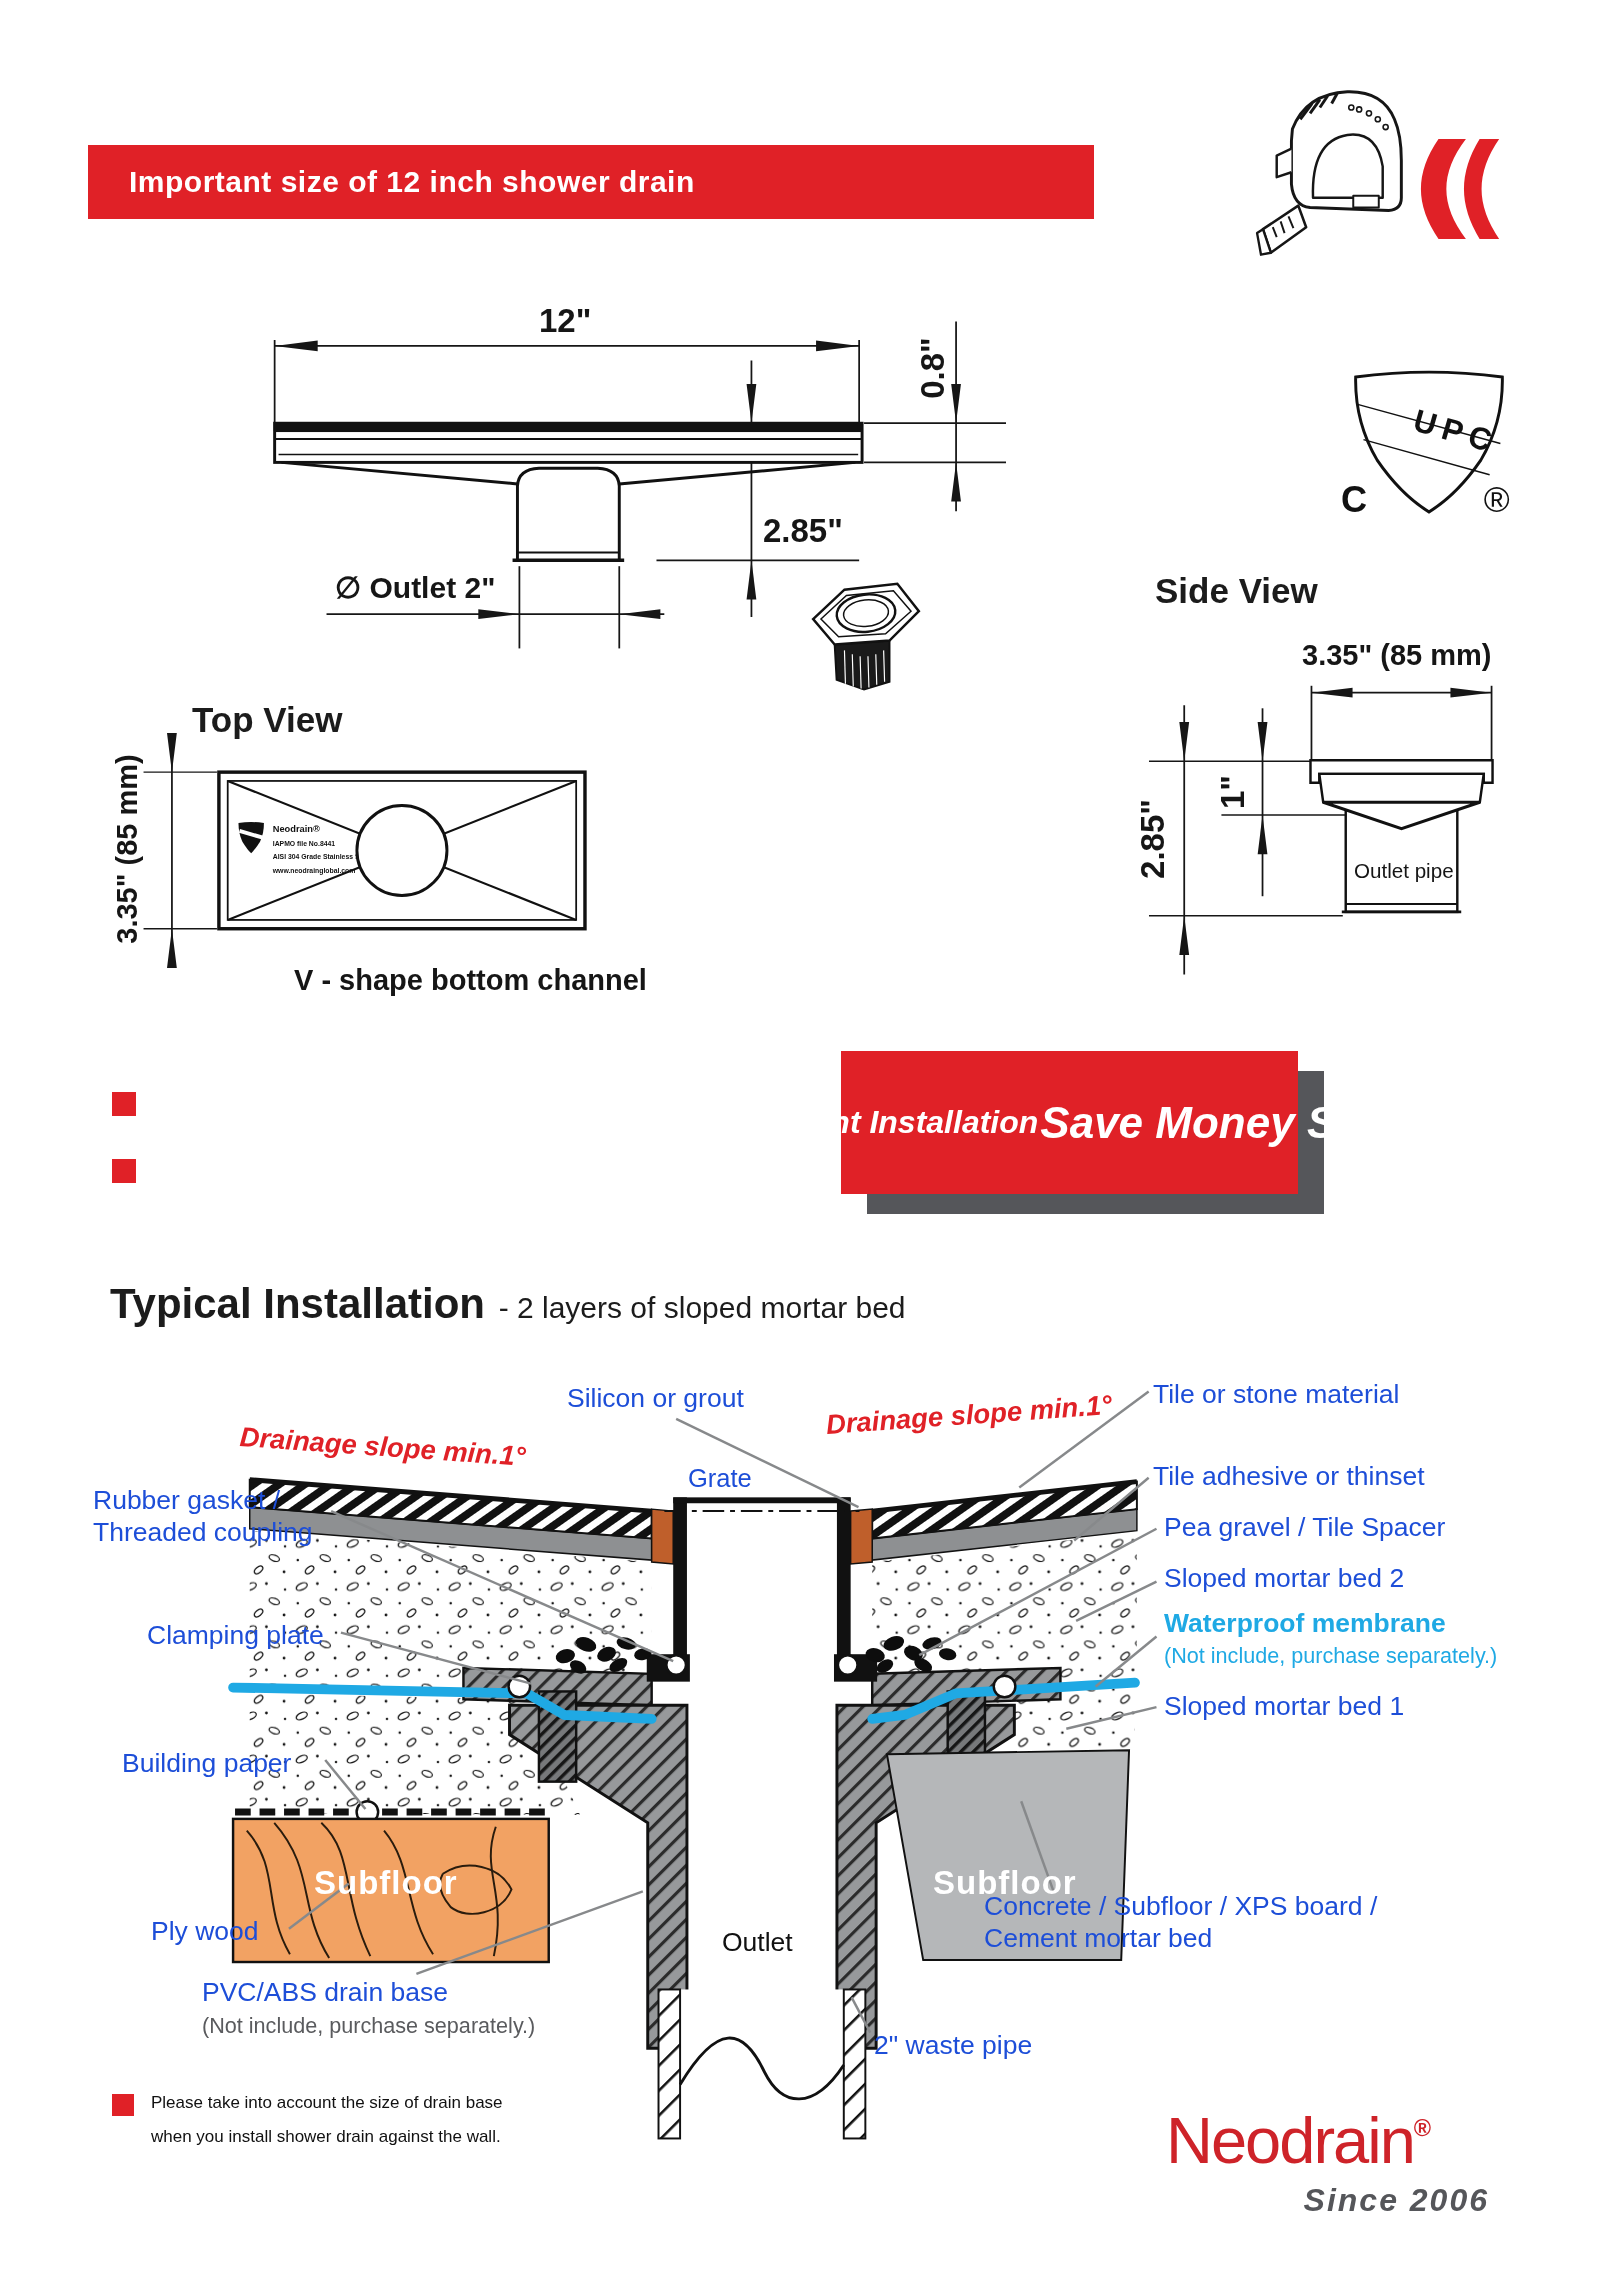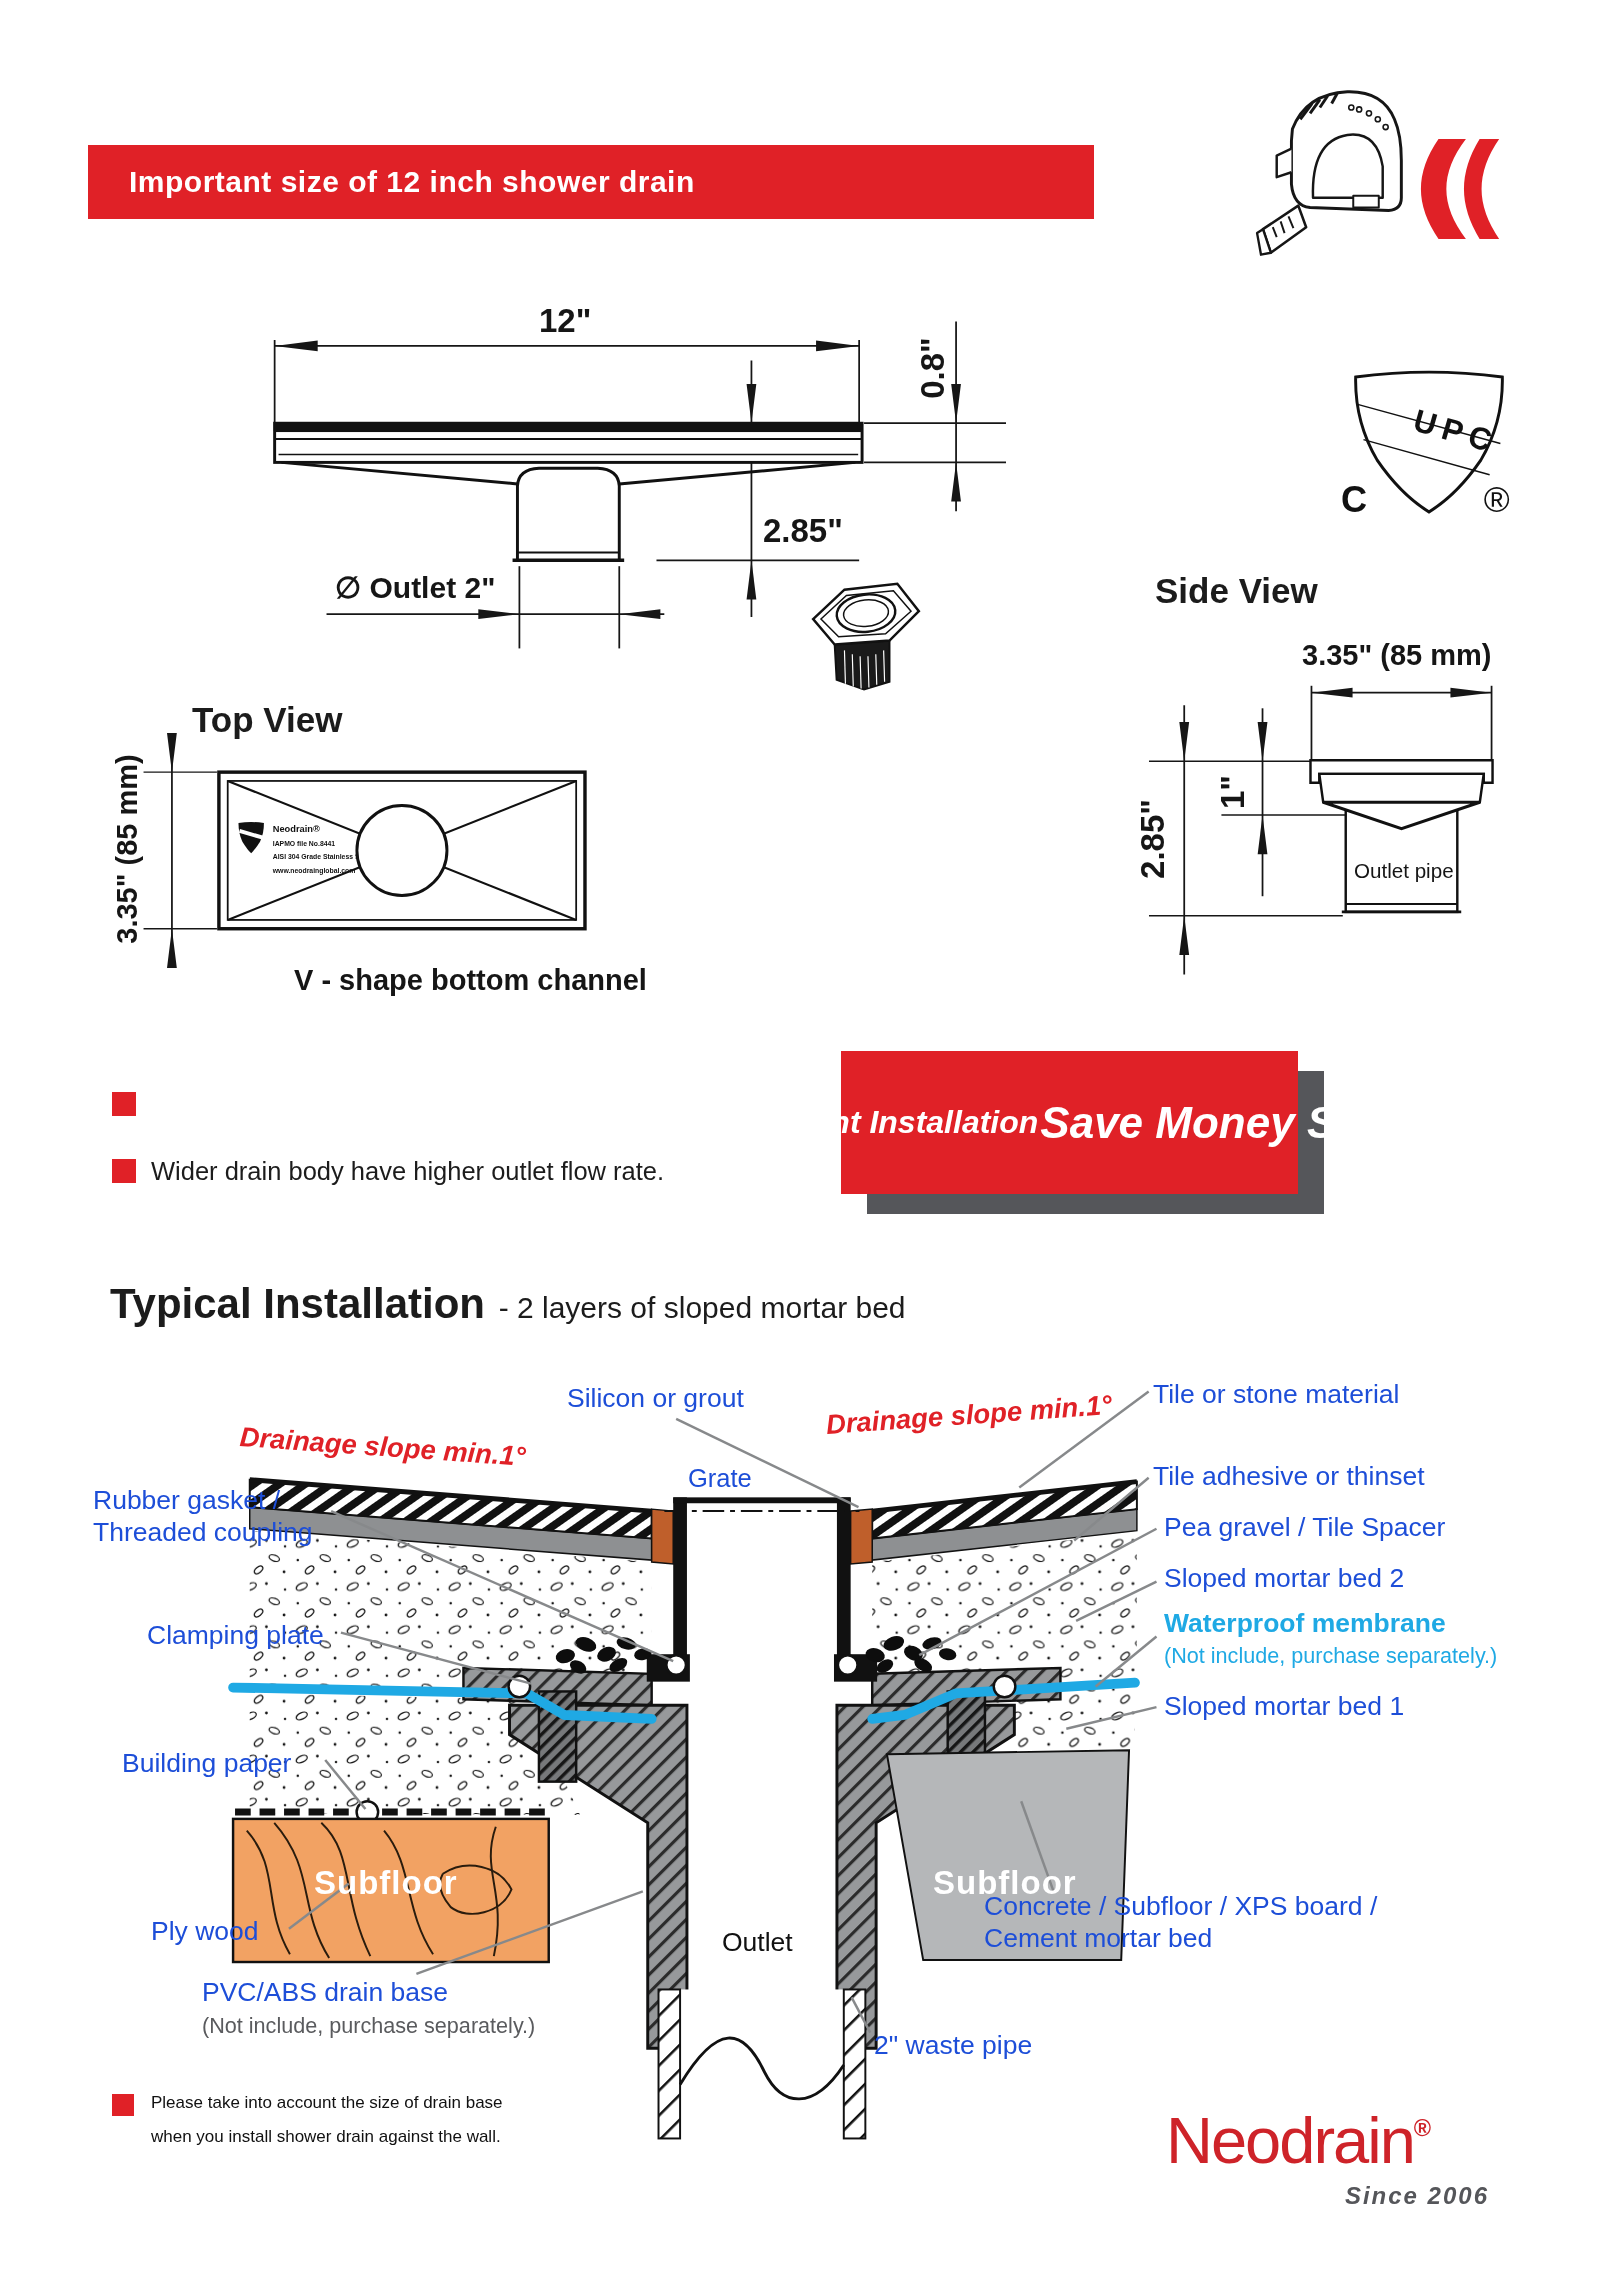--- a/index.html
+++ b/index.html
@@ -25,21 +25,21 @@
   .sec-title{left:110px;top:1280px;display:flex;align-items:baseline;white-space:nowrap;}
   .sec-bold{font-size:42px;font-weight:bold;color:#1c1c1c;}
   .sec-rest{font-size:30px;color:#1c1c1c;margin-left:13.7px;}
   .wp{color:#1fa9e4 !important;}
   .subfloor-tx{position:absolute;color:#fff;font-size:33px;font-weight:bold;letter-spacing:1px;white-space:nowrap;}
   .note-tx{position:absolute;font-size:17px;font-weight:normal;color:#111;line-height:34px;white-space:nowrap;}
   .logo{position:absolute;left:1166px;top:2103px;width:323px;text-align:left;}
   .logo-name{font-size:65px;font-weight:normal;color:#ce2329;letter-spacing:-2px;}
   .logo-reg{font-size:23.5px;font-weight:bold;color:#ce2329;vertical-align:27.4px;}
   .logo-since{position:absolute;left:1166px;top:2182px;width:323px;text-align:right;
-              font-size:24px;font-weight:bold;font-style:italic;color:#55565a;letter-spacing:2px;}
+              font-size:32px;font-weight:bold;font-style:italic;color:#55565a;letter-spacing:2px;}
   svg{position:absolute;overflow:visible;}
   svg text{font-family:"Liberation Sans",sans-serif;}
 </style>
 </head>
 <body>
 
 <div class="page">
 
   <div class="abs hdr-bar">
     <div class="hdr-title">Important size of 12 inch shower drain</div>
@@ -225,21 +225,20 @@
       <text x="178" y="177" font-size="7" font-weight="bold">AISI 304 Grade Stainless Steel</text>
       <text x="178" y="191" font-size="7" font-weight="bold">www.neodrainglobal.com</text>
     </g>
     <circle cx="310" cy="168" r="46" fill="#fff" stroke="#111" stroke-width="3"></circle>
   </svg>
   <div class="dim rot" style="left:127px;top:849px;font-size:29px;">3.35"  (85 mm)</div>
   <div class="dim" style="left:294px;top:964px;font-size:29px;">V - shape bottom channel</div>
 
   <div class="bullet-sq" style="left:112px;top:1092px;"></div>
   <div class="bullet-sq" style="left:112px;top:1159px;"></div>
-  <div class="bullet-tx" style="left:151px;top:1157px;">Wider drain body have higher outlet flow rate.</div>
 
   <div class="abs banner">
     <div class="banner-shadow"></div>
     <div class="banner-box">
       <div class="banner-l1">Right Size Right Installation</div>
       <div class="banner-l2">Save Money Save Time</div>
     </div>
   </div>
 
   <div class="abs sec-title">

